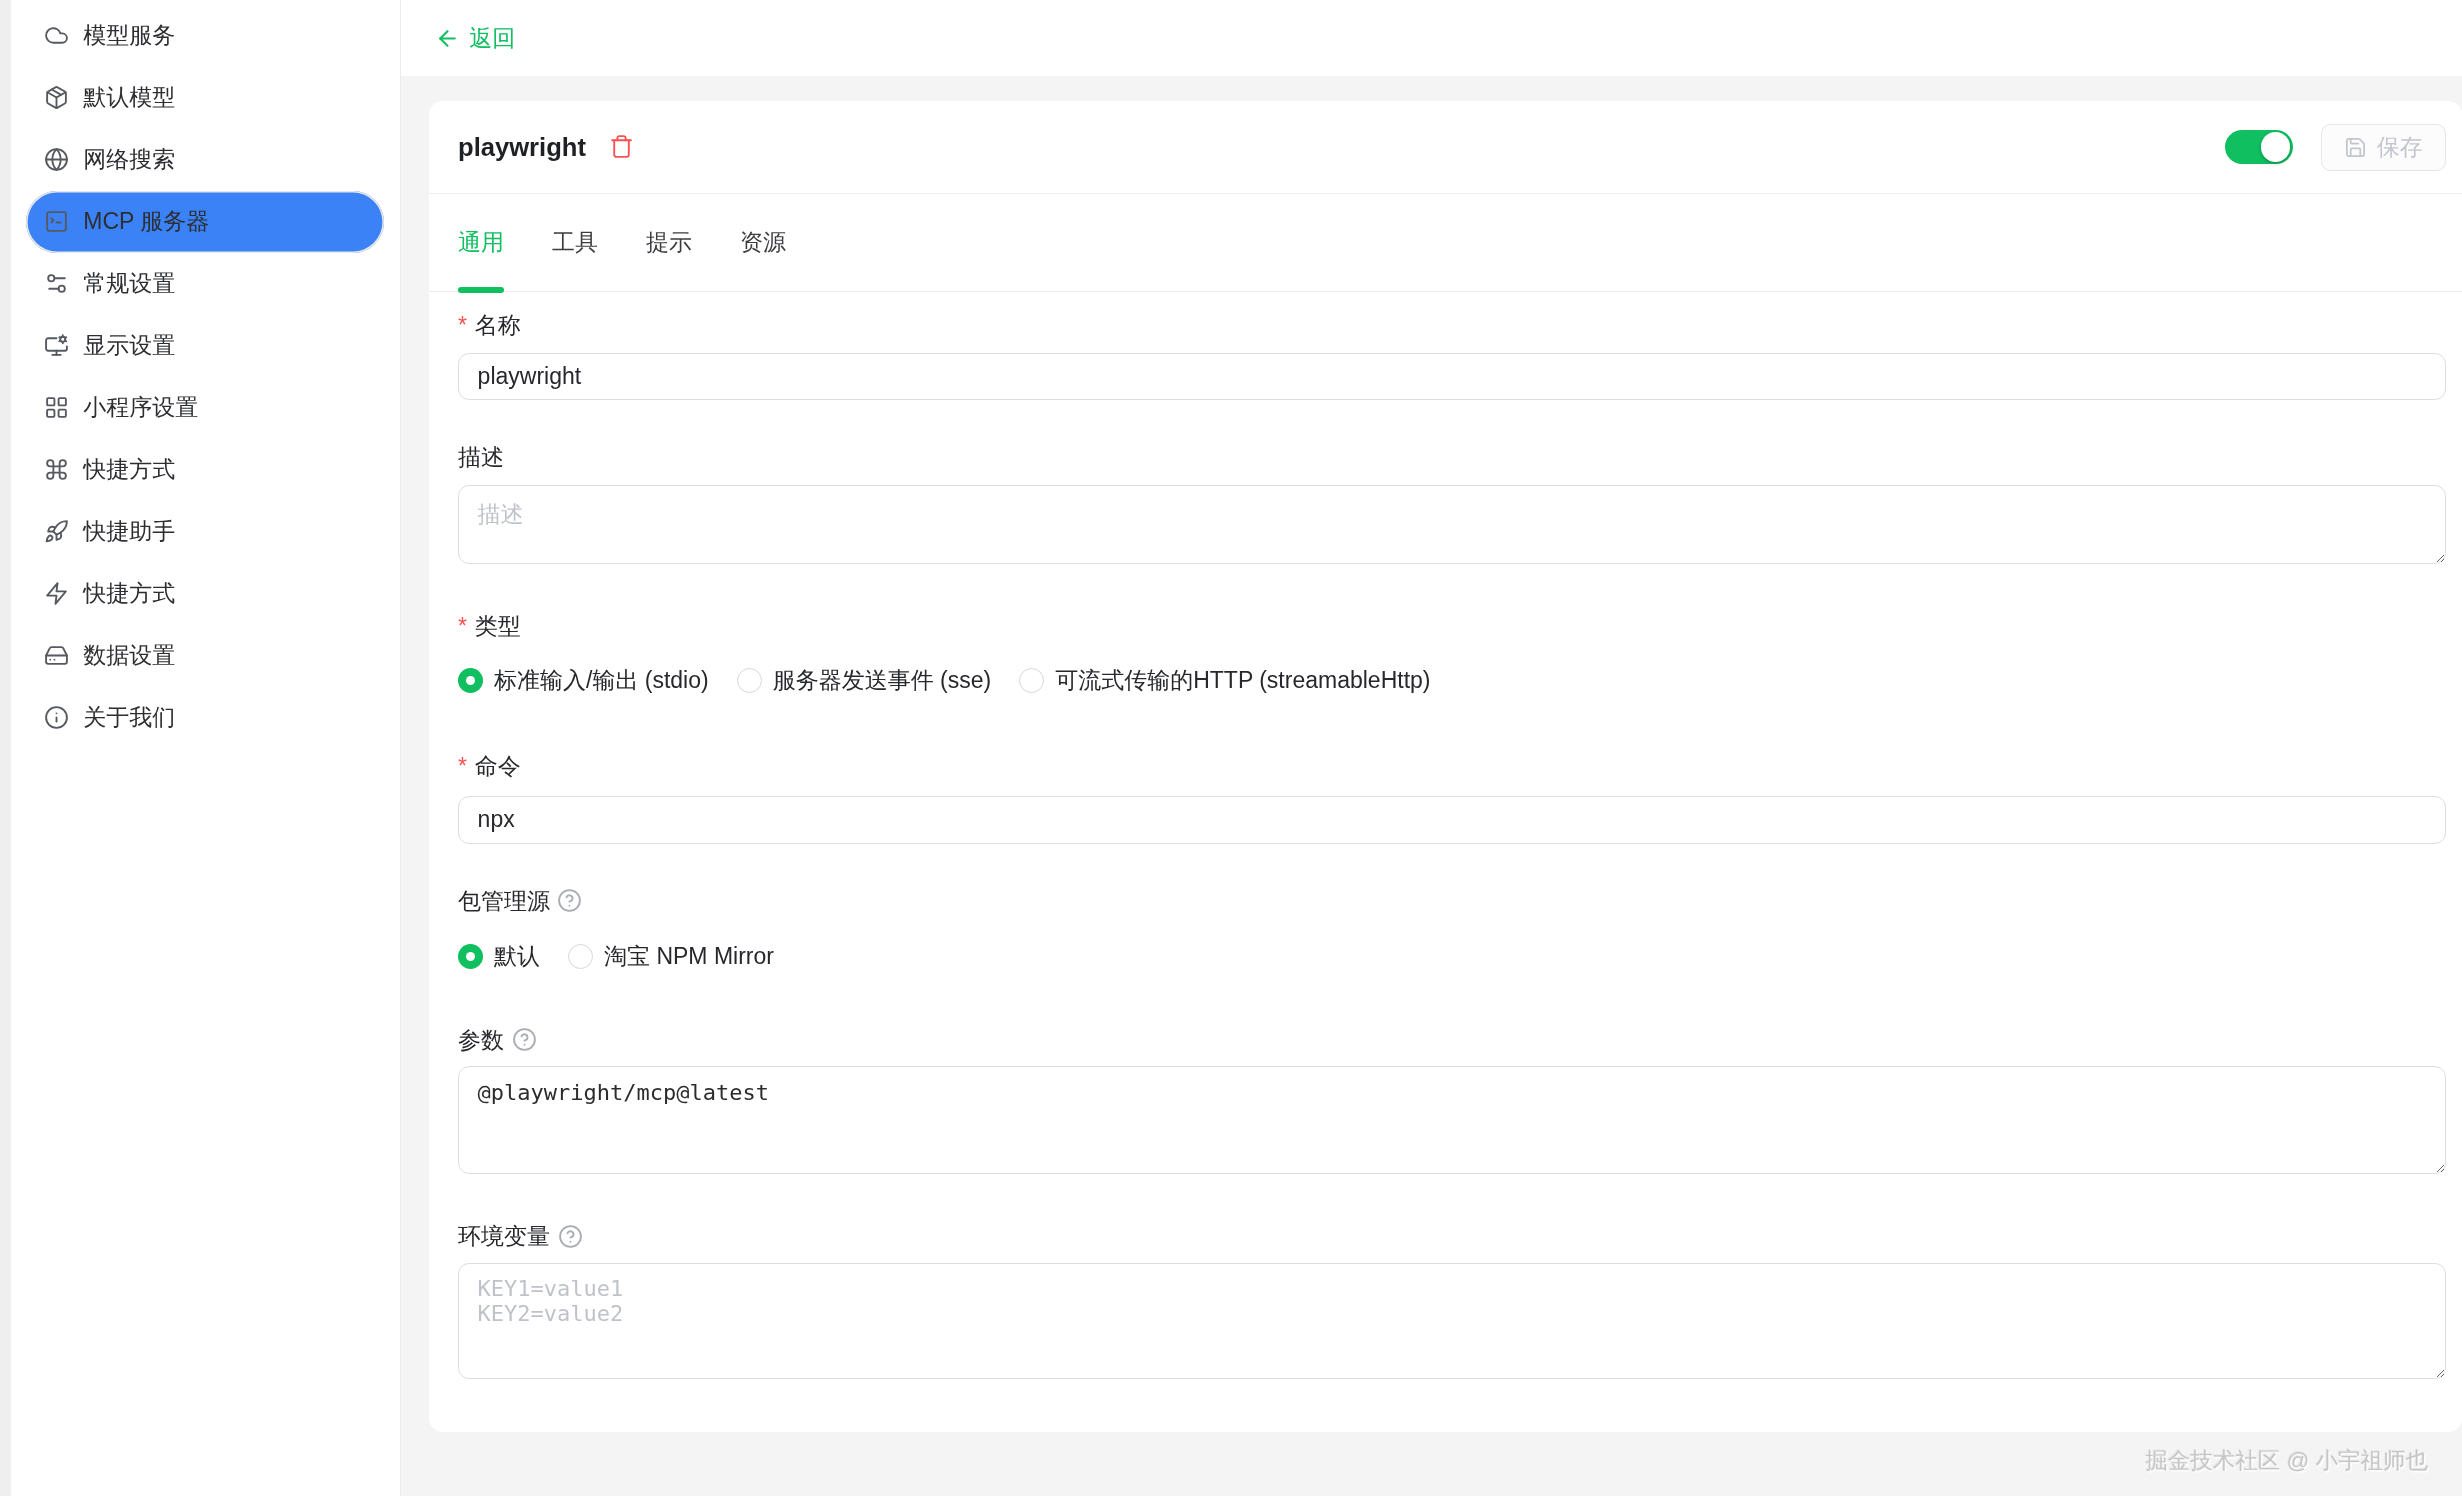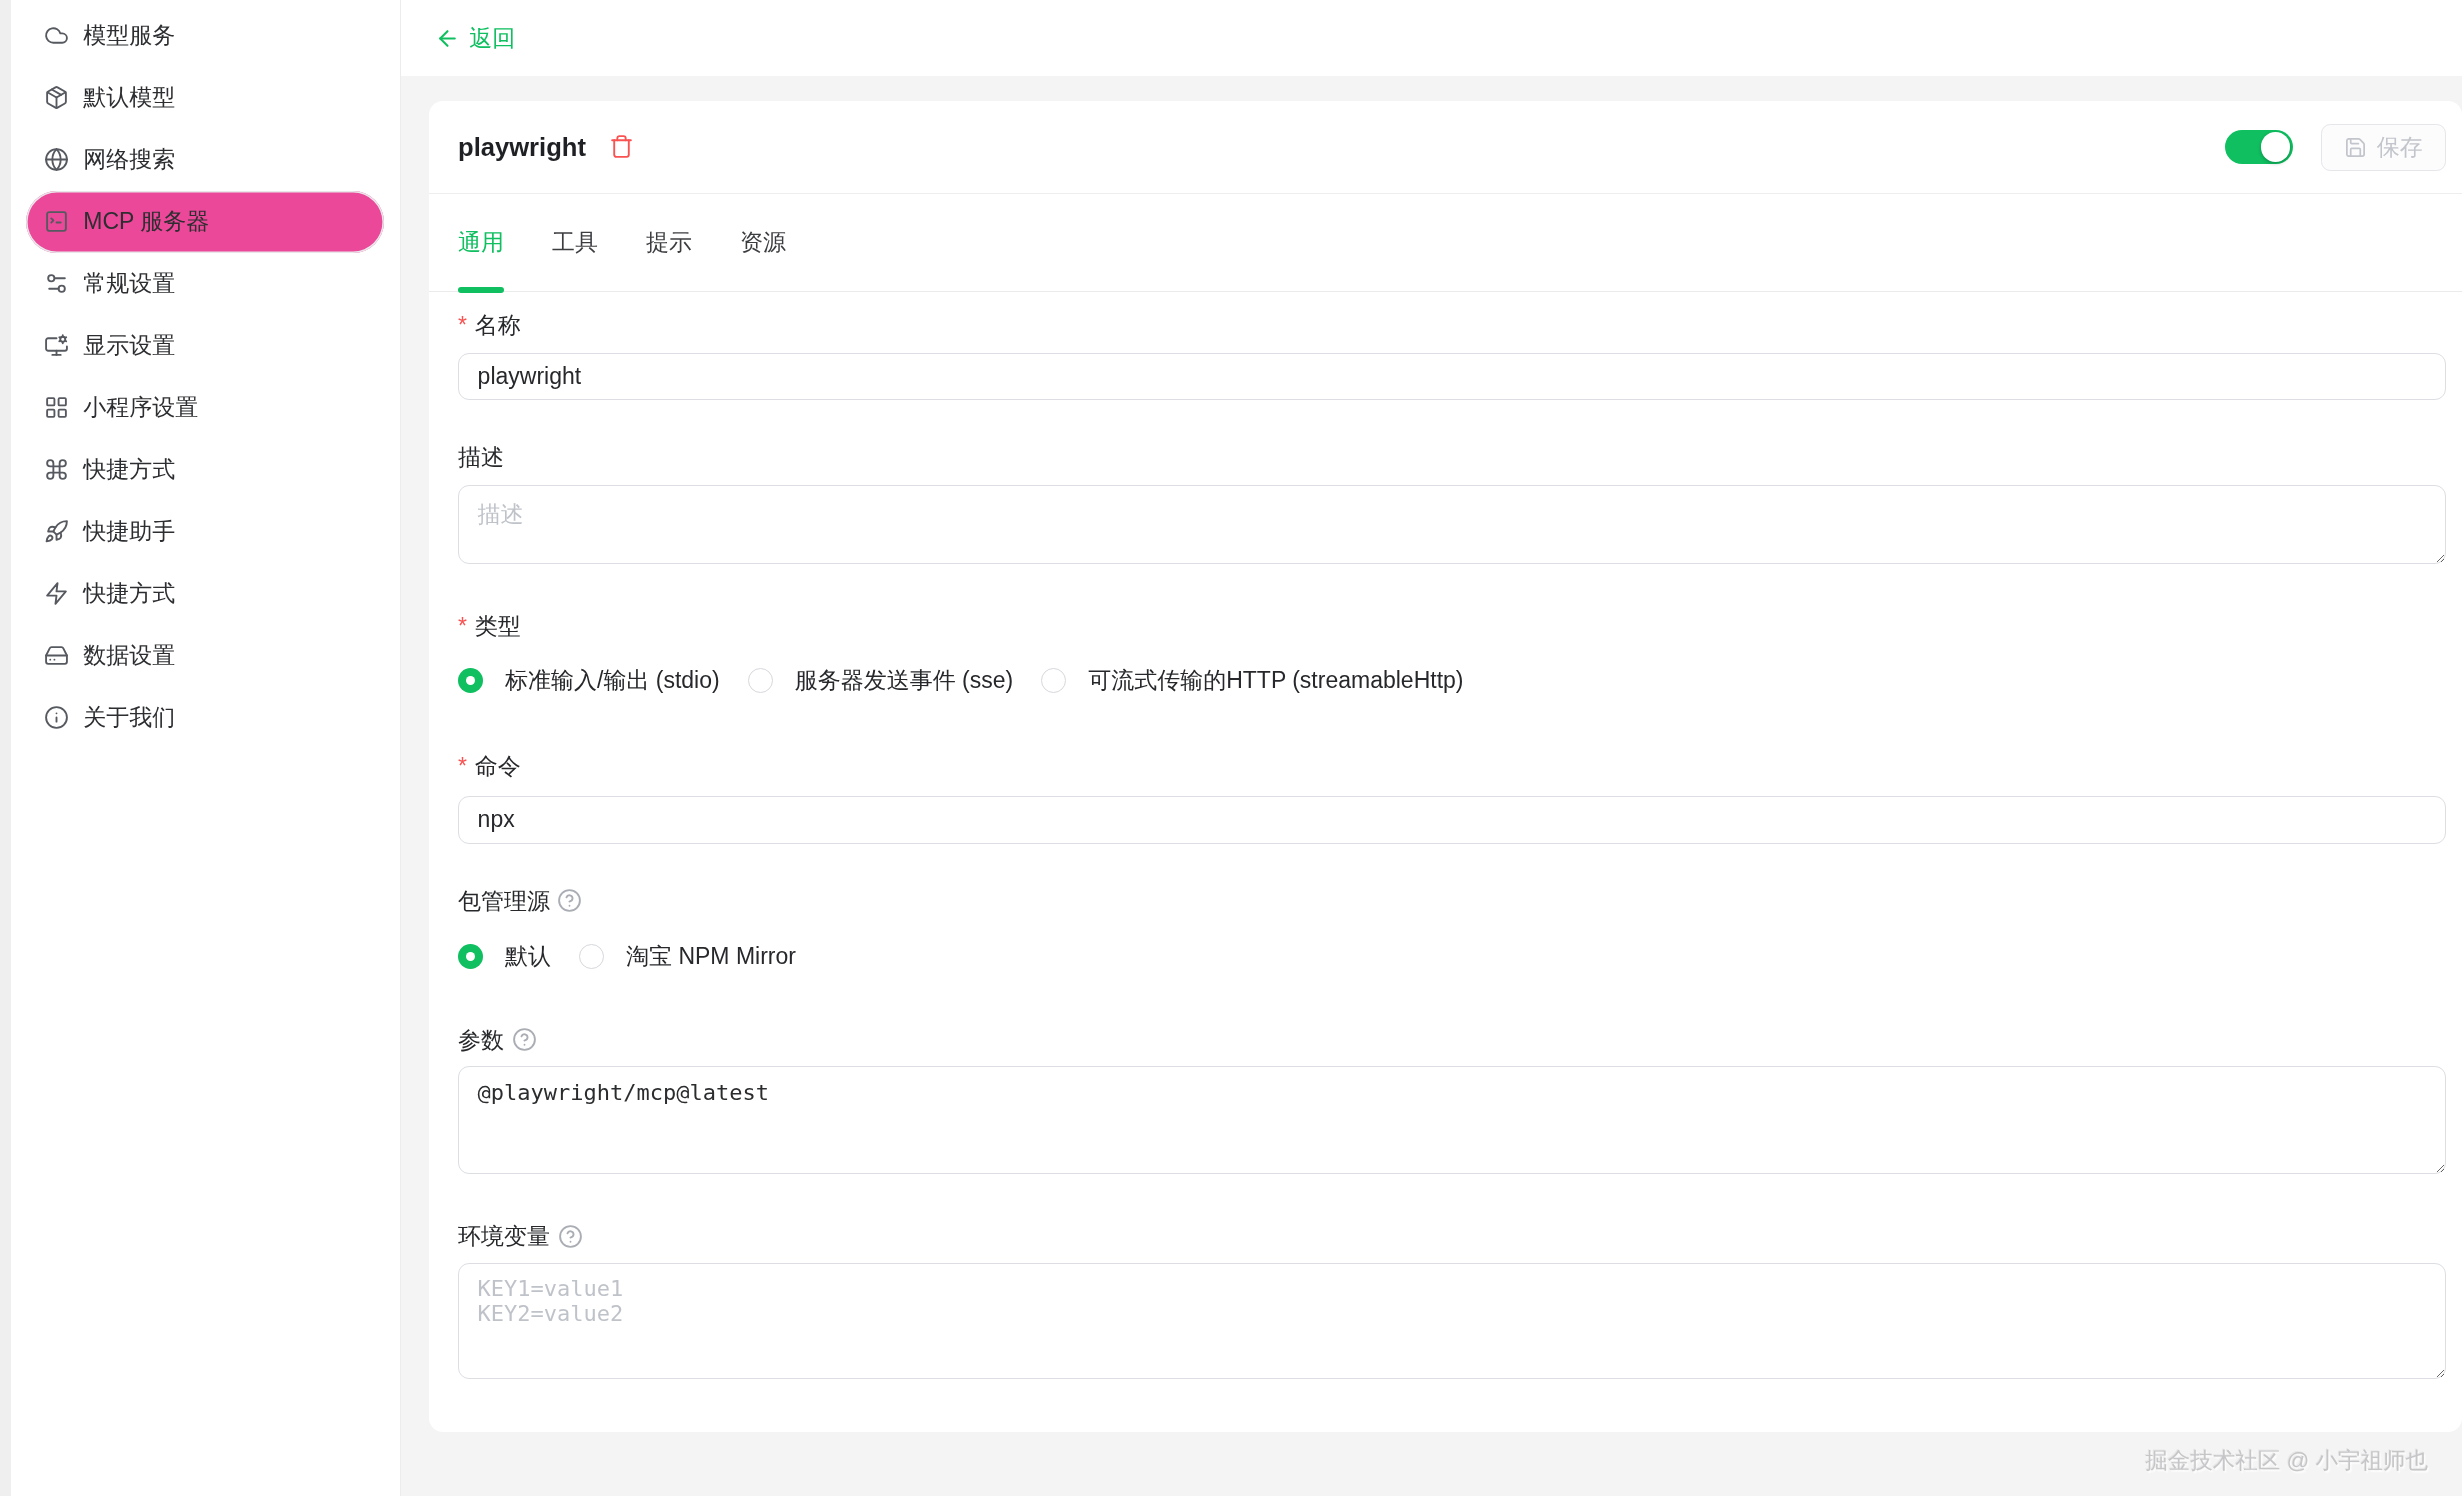--- a/index.html
+++ b/index.html
@@ -17,21 +17,21 @@
     position:absolute; left:11px; top:0; width:390px; height:100%;
     background:#ffffff; border-right:1.6px solid #ececee; padding-top:4.7px;
   }
   .side-item {
     height:62px; display:flex; align-items:center; gap:14px;
     margin:0 16.3px 0 14.7px; padding-left:18.6px; border-radius:31px;
     font-size:23px; color:#2d2e31; cursor:pointer; white-space:nowrap;
   }
   .side-item .icon { width:25px; height:25px; flex:0 0 25px; color:#56595f; display:flex; }
   .side-item .icon svg { width:25px; height:25px; }
-  .side-item.active { background:#ec4899; box-shadow:0 0 0 1.6px #e8e8ea inset; }
+  .side-item.active { background:#3b82f6; box-shadow:0 0 0 1.6px #e8e8ea inset; }
   
   .main { position:absolute; left:401px; top:0; right:0; bottom:0; }
   .topbar { height:76px; background:#ffffff; display:flex; align-items:center; padding-left:34px; }
   .back-link { display:inline-flex; align-items:center; gap:9.3px; color:#0fbf60; font-size:23px; cursor:pointer; }
   .back-link svg { width:25px; height:25px; }
   .content { position:absolute; top:76px; left:0; right:0; bottom:0; background:#f4f4f5; }
   .card {
     position:absolute; left:28px; right:0; top:25px; bottom:64px;
     background:#ffffff; border-radius:14px; overflow:hidden;
   }
@@ -79,21 +79,21 @@
     font-family:"Liberation Sans","DejaVu Sans",sans-serif;
   }
   textarea.t-area {
     width:100%; border:1.6px solid #dcdee3; border-radius:11px;
     padding:12.4px 18.6px; font-size:23px; color:#27282b; outline:none; background:#fff;
     font-family:"Liberation Sans","DejaVu Sans",sans-serif;
   }
   textarea.mono { font-family:"DejaVu Sans Mono","Liberation Mono",monospace; font-size:22px; color:#2b2c2e; }
   ::placeholder { color:#bfc3c9; opacity:1; }
   .radio-row { display:flex; align-items:center; gap:28px; }
-  .radio-opt { display:inline-flex; align-items:center; gap:22px; cursor:pointer; }
+  .radio-opt { display:inline-flex; align-items:center; gap:11px; cursor:pointer; }
   .radio { width:25px; height:25px; border-radius:50%; border:1.6px solid #d6d8dc; background:#fff; position:relative; flex:0 0 25px; }
   .radio.checked { border:none; background:#0fbf60; }
   .radio.checked::after {
     content:""; position:absolute; left:50%; top:50%; width:9.3px; height:9.3px;
     margin:-4.7px 0 0 -4.7px; border-radius:50%; background:#fff;
   }
   .rlbl { font-size:23px; color:#27282b; white-space:nowrap; }
   
   .mt-name-label { margin-top:18.6px; }
   .mt-name-input { margin-top:14.7px; }

